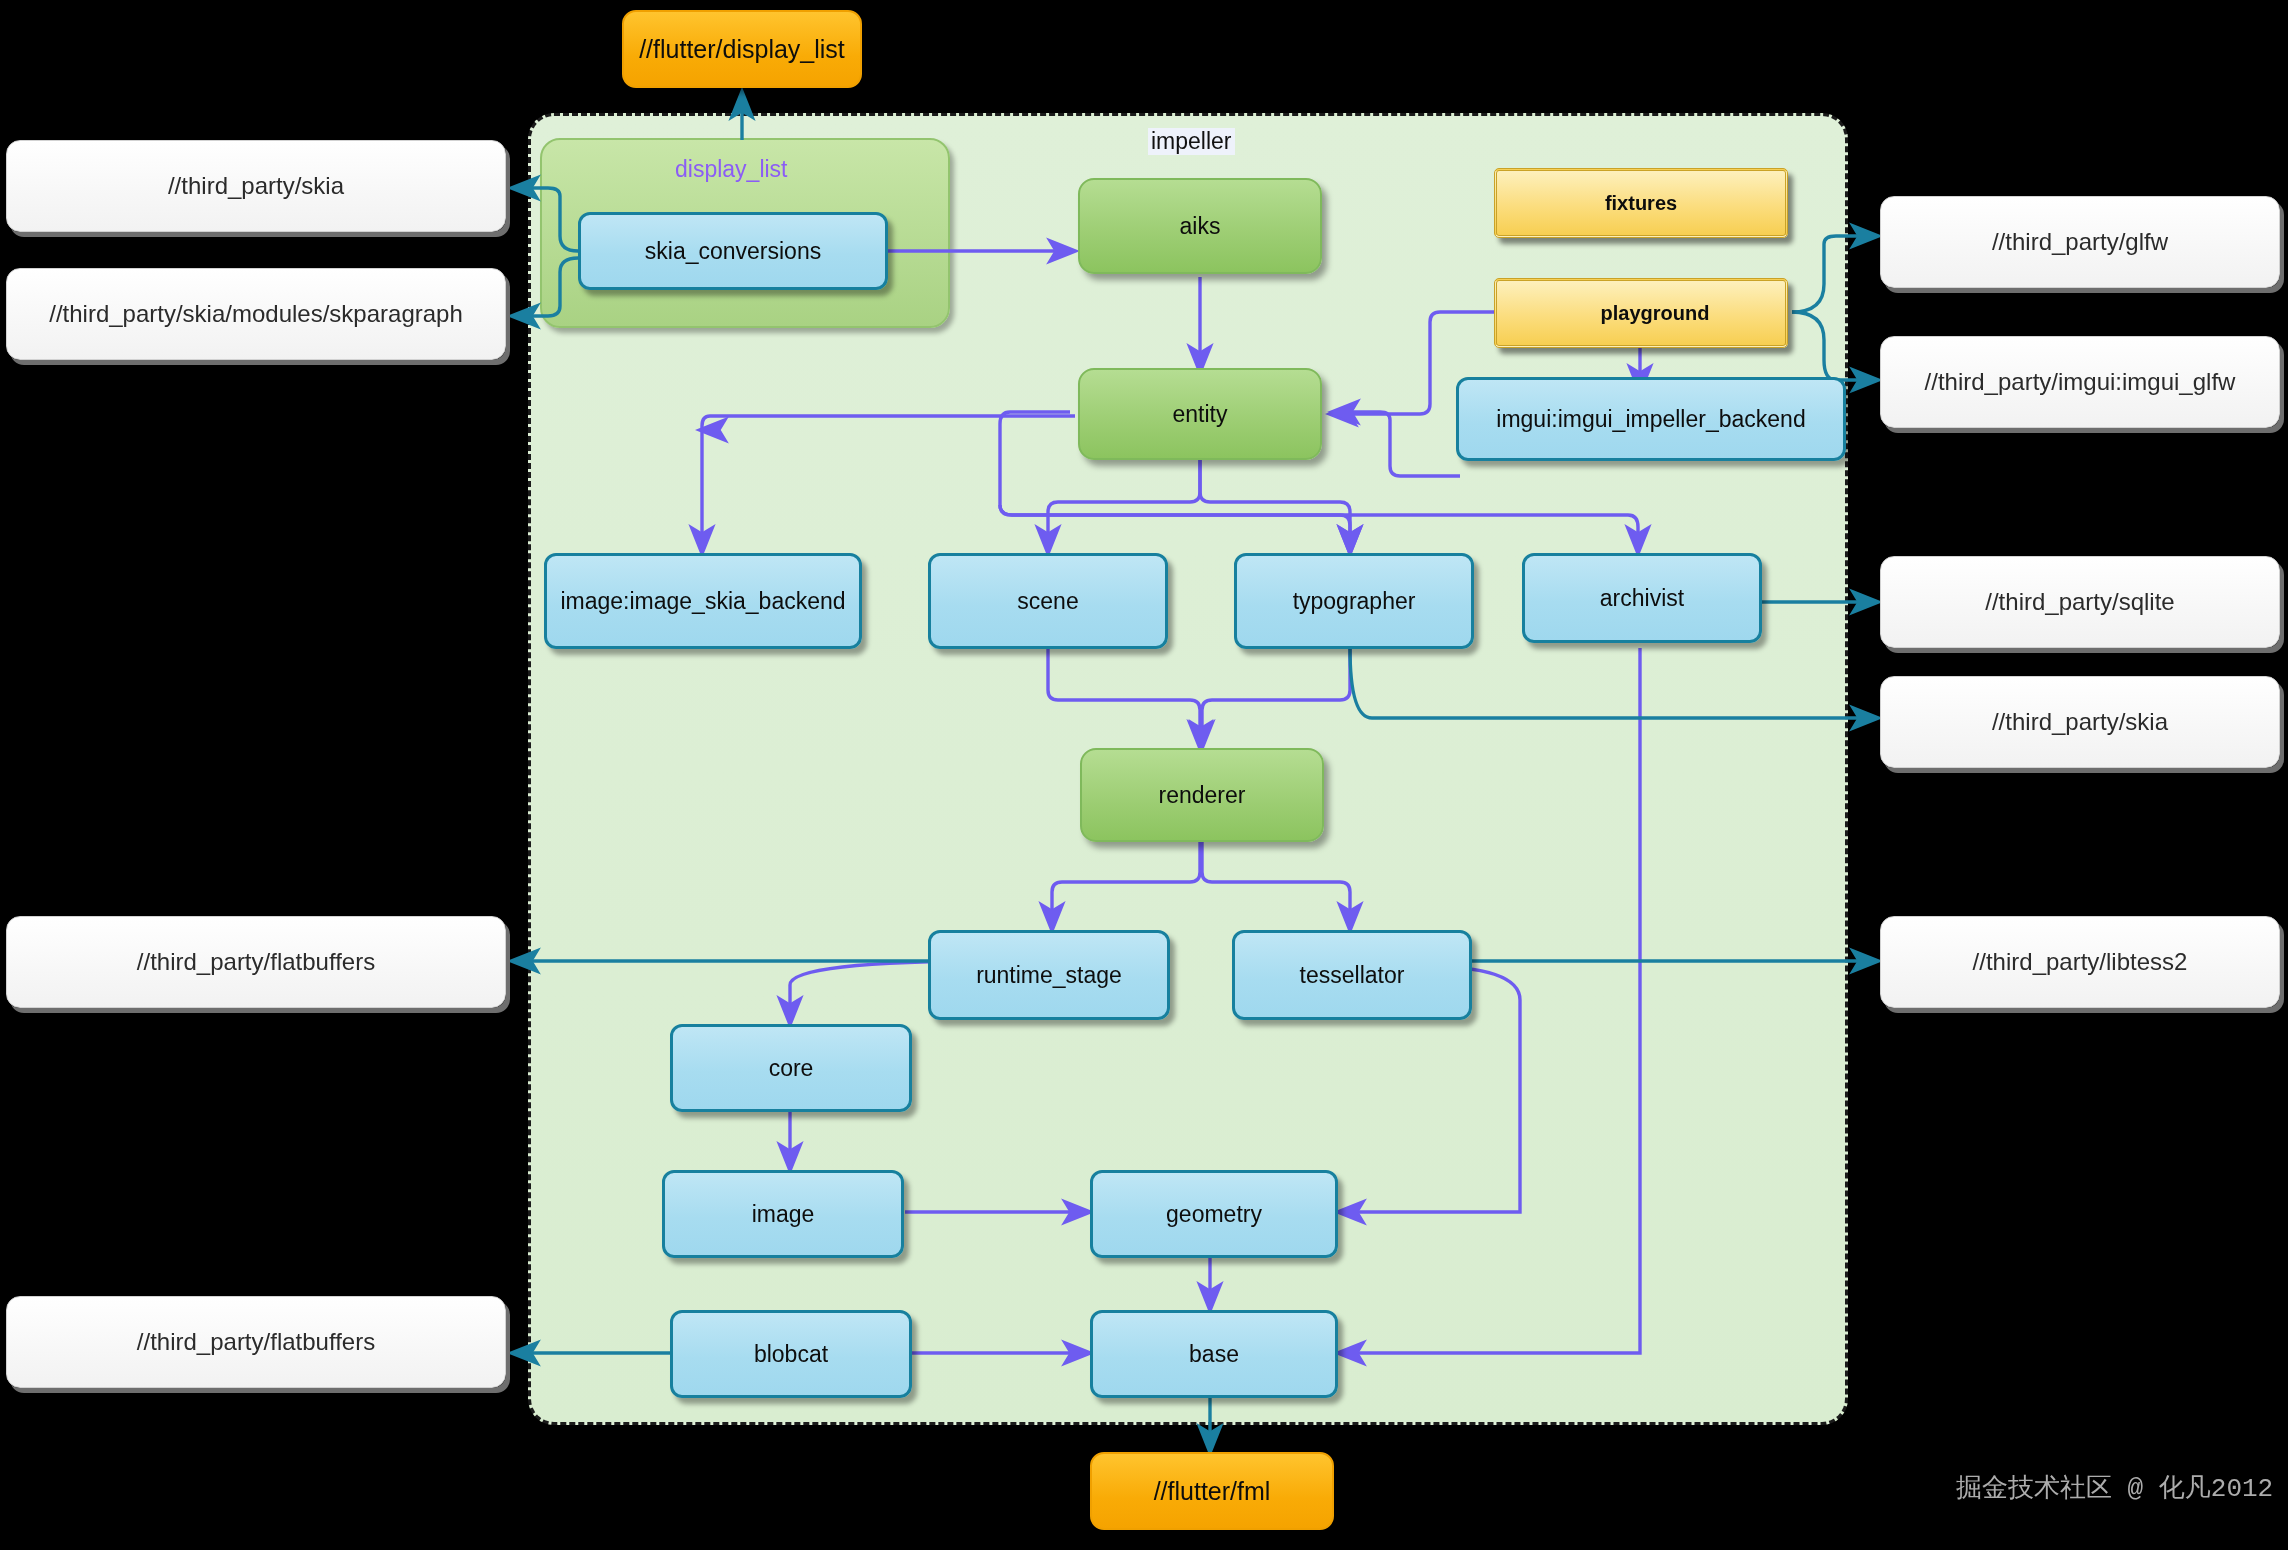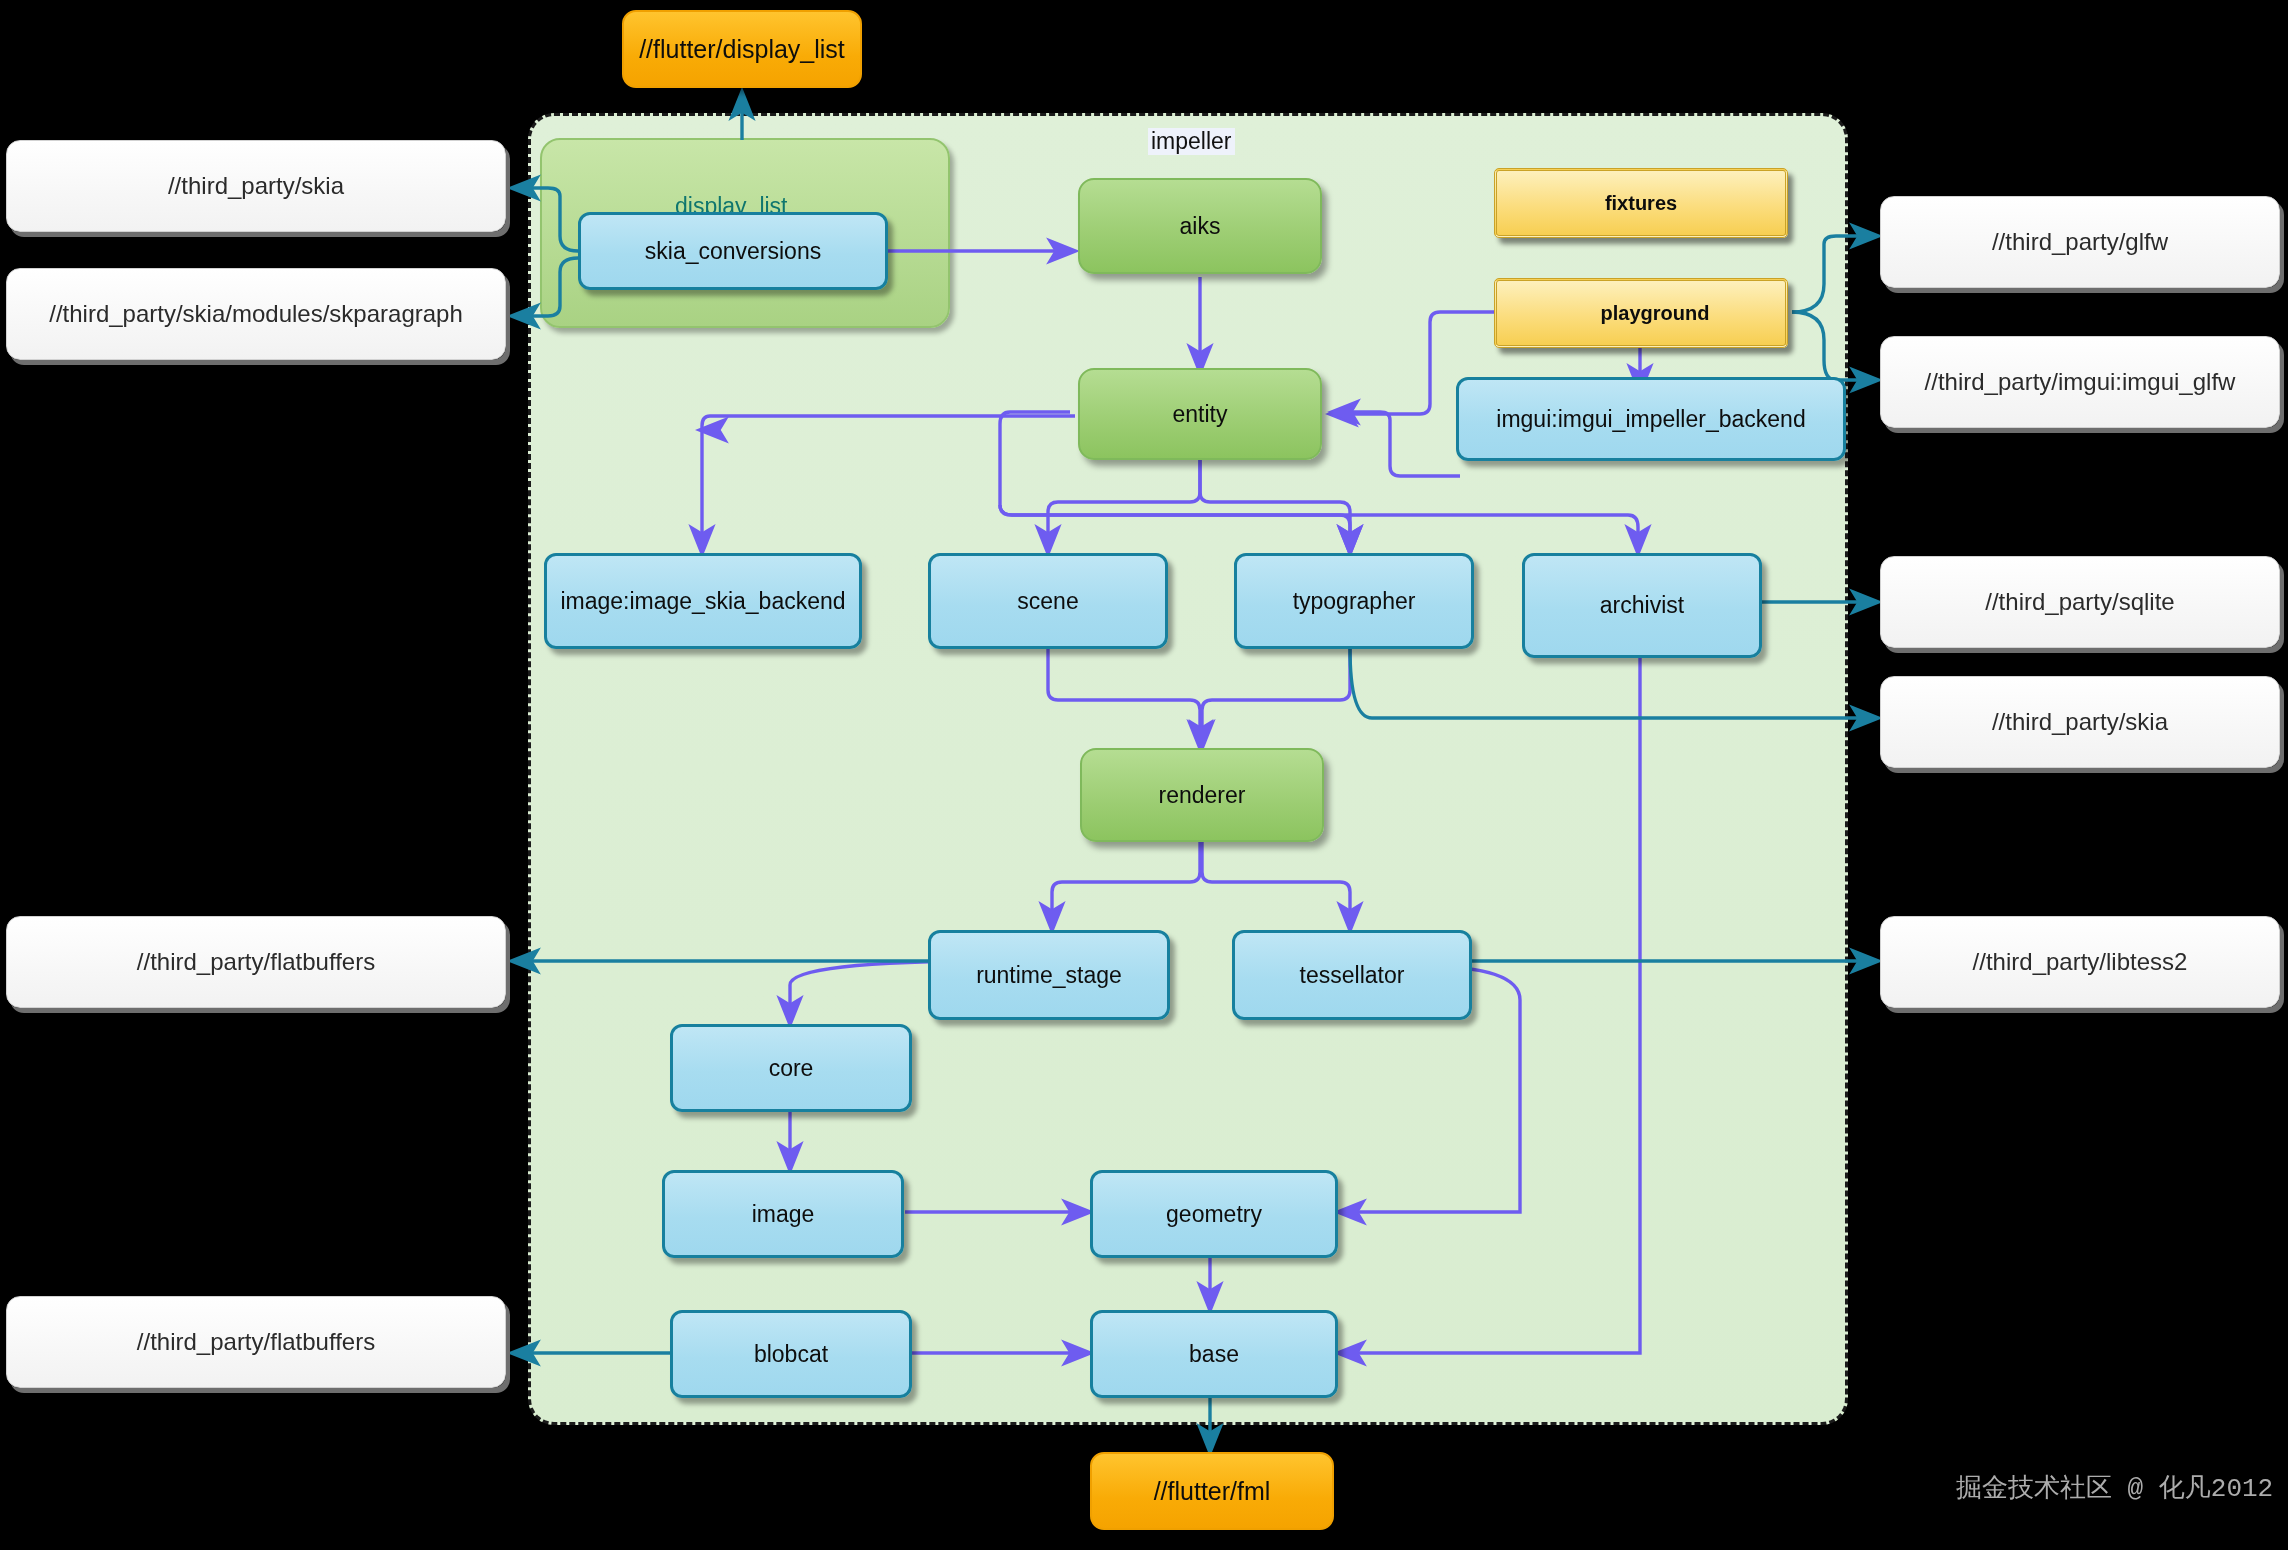--- a/index.html
+++ b/index.html
@@ -37,23 +37,22 @@
     position: absolute;
     background: linear-gradient(180deg,#c8e6a8 0%, #a9d283 100%);
     border: 2px solid #93c46e;
     border-radius: 20px;
     box-shadow: 4px 5px 5px rgba(0,0,0,0.30);
     box-sizing: border-box;
   }
   .subgraph-label {
     position: absolute;
     font-size: 23px;
-    color: #0f766e;
+    color: #8b5cf6;
     white-space: nowrap;
-    margin-top: 37px;
   }
 
   
   .node {
     position: absolute;
     box-sizing: border-box;
     display: flex;
     align-items: center;
     justify-content: center;
     text-align: center;
@@ -223,21 +222,21 @@
   <div class="node n-green" style="left:1080px; top:748px; width:244px; height:94px;">renderer</div>
 
   <div class="node n-note" style="left:1494px; top:168px; width:294px; height:70px;">fixtures</div>
   <div class="node n-note" style="left:1494px; top:278px; width:294px; height:70px;padding-left:36px;">playground</div>
 
   <div class="node n-blue" style="left:1456px; top:377px; width:390px; height:84px;">imgui:imgui_impeller_backend</div>
 
   <div class="node n-blue" style="left:544px; top:553px; width:318px; height:96px;">image:image_skia_backend</div>
   <div class="node n-blue" style="left:928px; top:553px; width:240px; height:96px;">scene</div>
   <div class="node n-blue" style="left:1234px; top:553px; width:240px; height:96px;">typographer</div>
-  <div class="node n-blue" style="left:1522px; top:553px; width:240px; height:105px;">archivist</div>
+  <div class="node n-blue" style="left:1522px; top:553px; width:240px; height:90px;">archivist</div>
 
   <div class="node n-blue" style="left:928px; top:930px; width:242px; height:90px;">runtime_stage</div>
   <div class="node n-blue" style="left:1232px; top:930px; width:240px; height:90px;">tessellator</div>
 
   <div class="node n-blue" style="left:670px; top:1024px; width:242px; height:88px;">core</div>
   <div class="node n-blue" style="left:662px; top:1170px; width:242px; height:88px;">image</div>
   <div class="node n-blue" style="left:1090px; top:1170px; width:248px; height:88px;">geometry</div>
   <div class="node n-blue" style="left:670px; top:1310px; width:242px; height:88px;">blobcat</div>
   <div class="node n-blue" style="left:1090px; top:1310px; width:248px; height:88px;">base</div>
 

